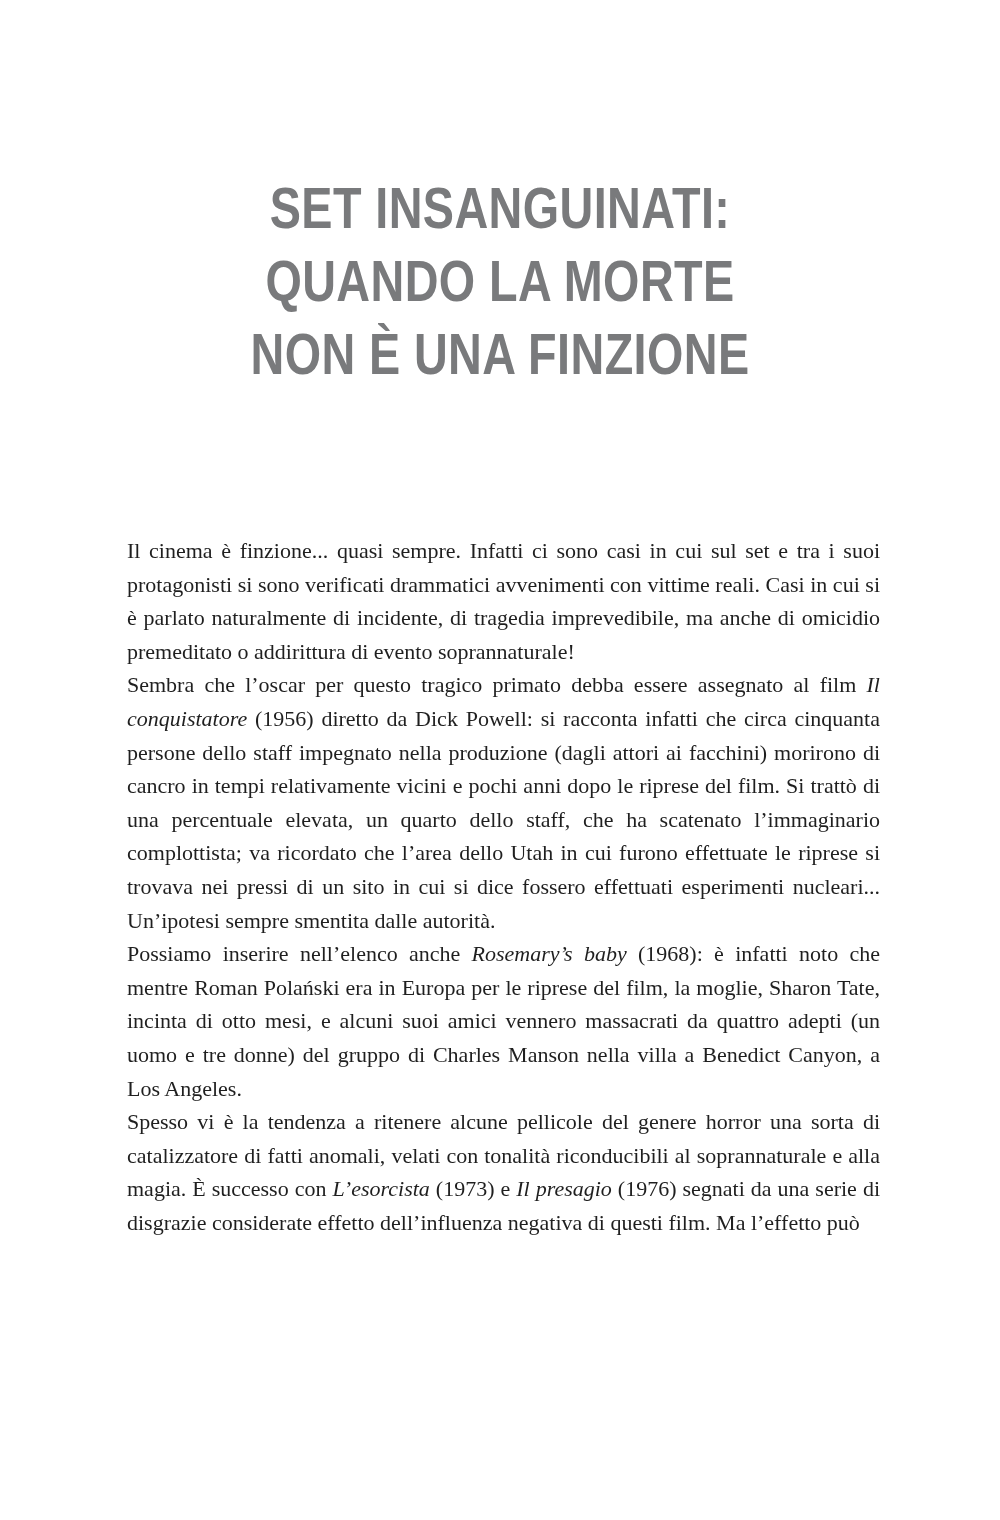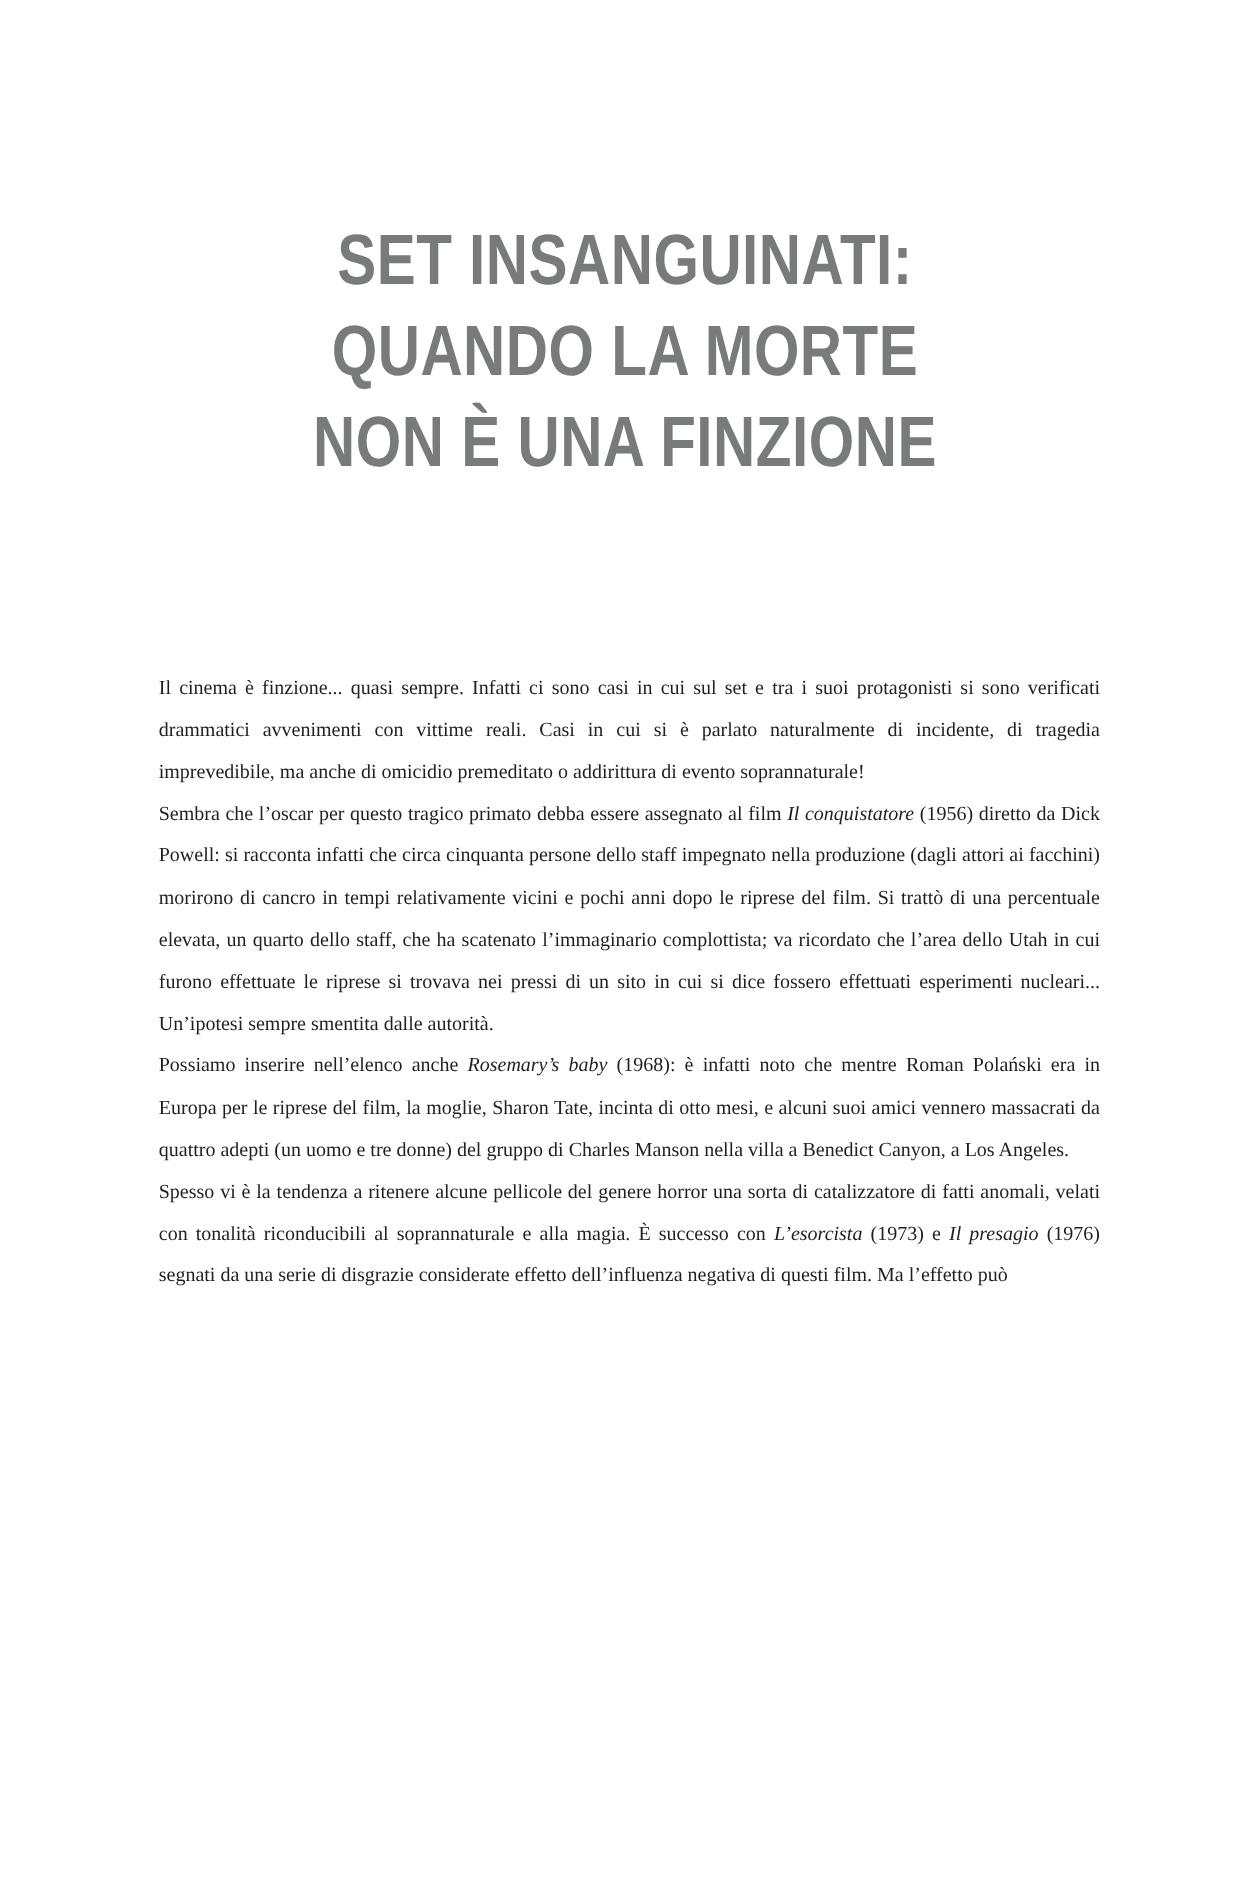--- a/index.html
+++ b/index.html
@@ -33,21 +33,21 @@
   }
   .title-line {
     display: block;
     white-space: nowrap;
   }
   .body-text {
     position: absolute;
     top: 534px;
     left: 127px;
     width: 753px;
-    font-size: 16px;
+    font-size: 22px;
     line-height: 33.6px;
     text-align: justify;
     color: #1f1f1f;
   }
   .body-text p {
     margin: 0;
     padding: 0;
   }
   .body-text .italic {
     font-style: italic;

